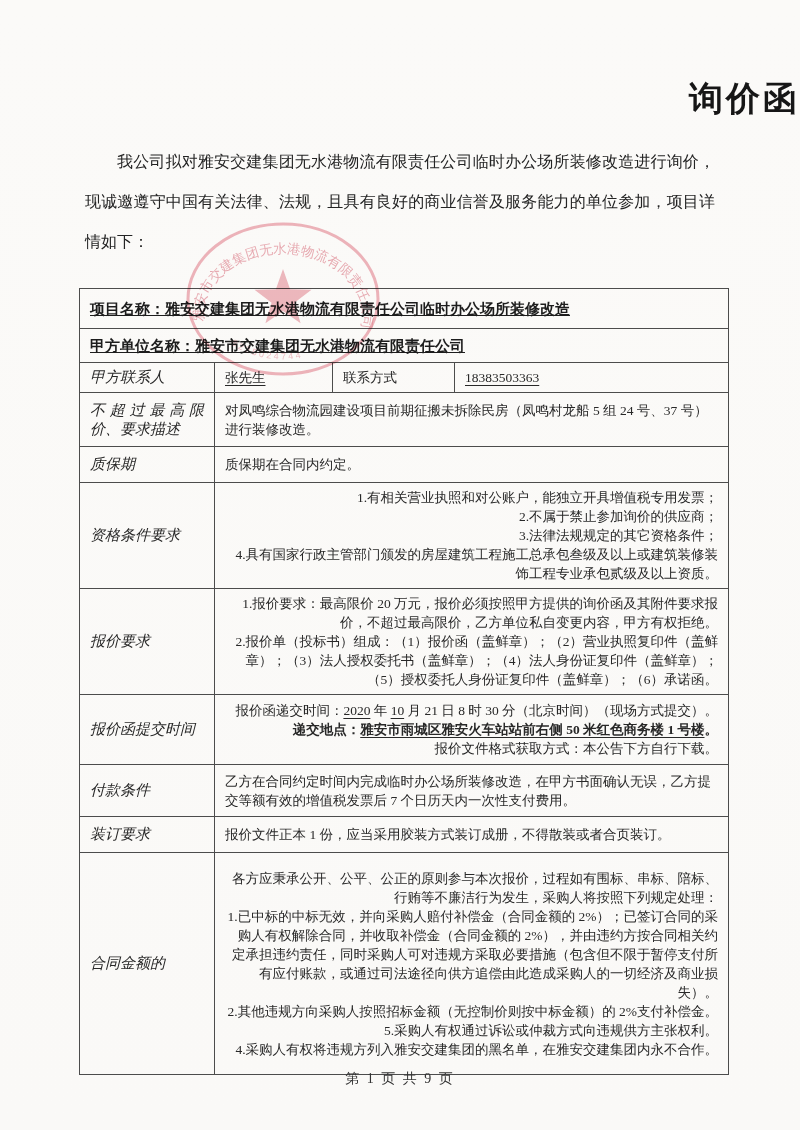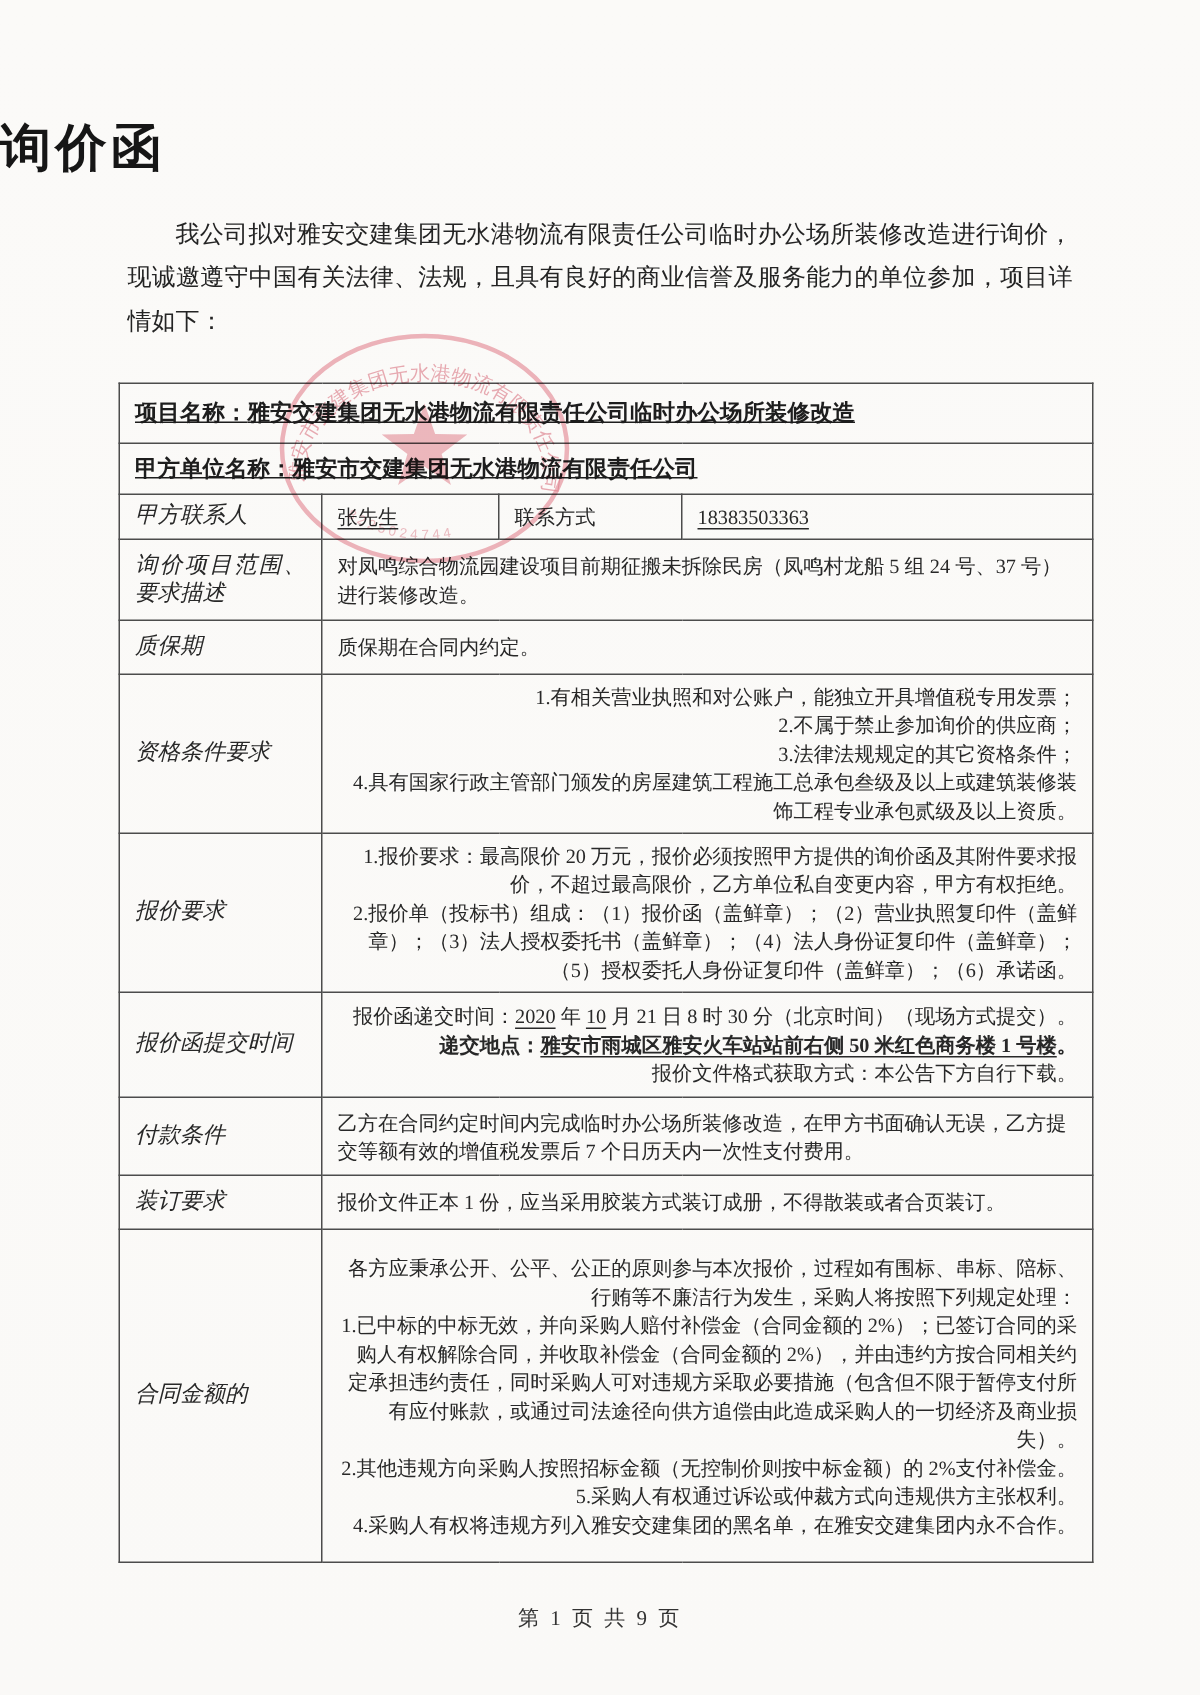--- a/index.html
+++ b/index.html
@@ -11,32 +11,32 @@
     position:relative;
     box-shadow:inset 0 0 40px rgba(0,0,0,0.06);
   }
   .page{
     position:relative;width:800px;height:1130px;
     background:linear-gradient(180deg,#fbfaf8 0%,#faf9f7 100%);
     box-sizing:border-box;
     padding-top:76px;
   }
   .doc-title{
-    text-align:left;
+    text-align:right;
     font-family:"Liberation Sans", sans-serif;
     font-weight:bold;
     font-size:34px;
     letter-spacing:3px;
     color:#161616;
   }
   .intro{
     width:630px;
     margin:20px auto 0 auto;
     font-size:16px;
-    line-height:29px;
+    line-height:40px;
     text-align:justify;
     text-indent:2em;
     color:#242424;
   }
   table.main{
     border-collapse:collapse;
     table-layout:fixed;
     width:649px;
     margin:26px 0 0 79px;
     font-size:13.5px;
@@ -113,21 +113,21 @@
     </tr>
 
     <tr style="height:28px">
       <td class="lab">甲方联系人</td>
       <td><span class="u">张先生</span></td>
       <td>联系方式</td>
       <td><span class="u">18383503363</span></td>
     </tr>
 
     <tr style="height:54px">
-      <td class="lab">询价项目范围、要求描述</td>
+      <td class="lab">不超过最高限价、要求描述</td>
       <td colspan="3">对凤鸣综合物流园建设项目前期征搬未拆除民房（凤鸣村龙船 5 组 24 号、37 号）进行装修改造。</td>
     </tr>
 
     <tr style="height:36px">
       <td class="lab">质保期</td>
       <td colspan="3">质保期在合同内约定。</td>
     </tr>
 
 
     <tr>

